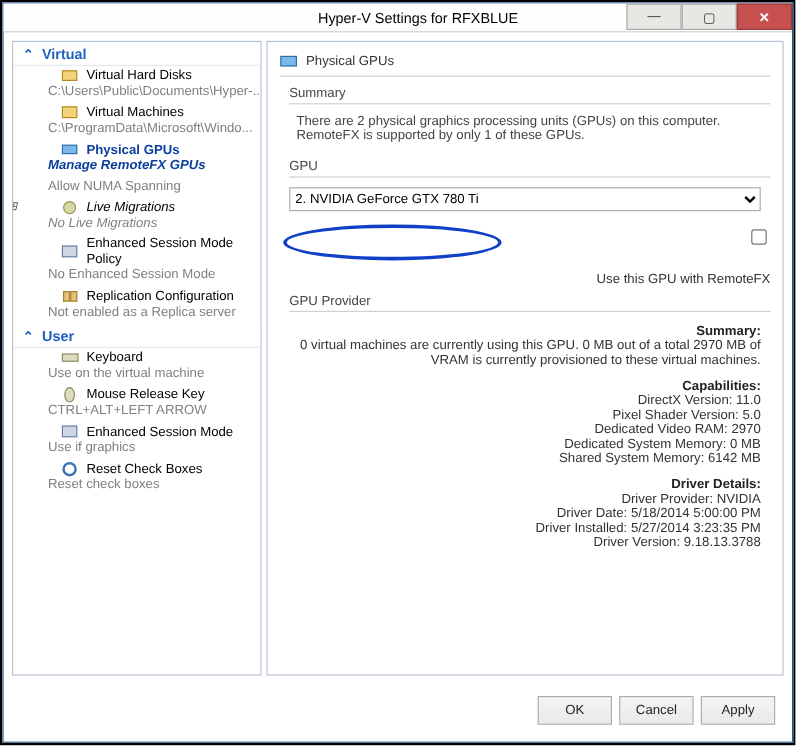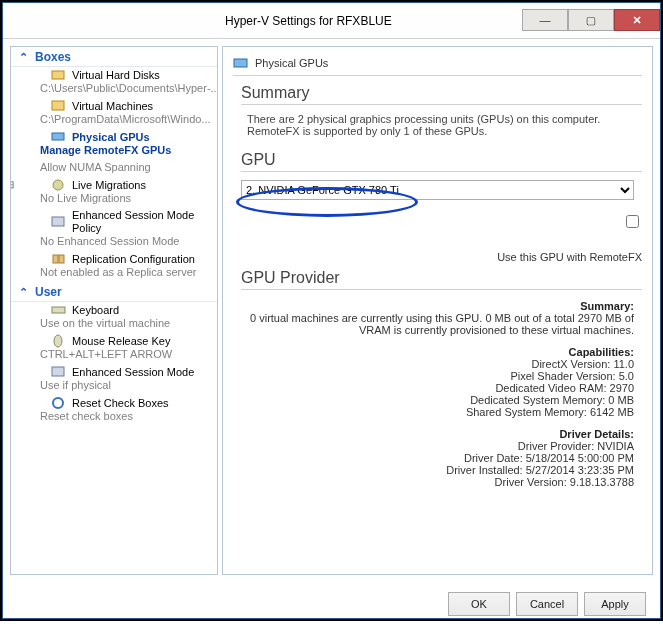--- a/index.html
+++ b/index.html
@@ -1,42 +1,42 @@
 <!DOCTYPE html>
 <html><head>
 <meta charset="utf-8">
 <style>
   * { box-sizing: border-box; font-family: "Segoe UI", Tahoma, sans-serif; }
   body { margin:0; background:#fff; width:663px; height:627px; overflow:hidden; }
   .outer { border:2px solid #000; width:663px; height:621px; }
   .window { border:1px solid #2b5a8c; width:100%; height:100%; background:#fff; }
-  .titlebar { height:36px; background:linear-gradient(#fff,#fdfdfd); border-bottom:1px solid #d0d0d0; display:flex; align-items:center; }
+  .titlebar { height:24px; background:linear-gradient(#fff,#fdfdfd); border-bottom:1px solid #d0d0d0; display:flex; align-items:center;padding-left:40px; }
   .titlebar .spacer { width:222px; }
   .titlebar .title { font-size:12px; color:#000; }
   .titlebar .caption-btns { margin-left:auto; display:flex; }
   .cap-btn { width:46px; height:22px; border:1px solid #a9a9a9; background:#e9e7e3; display:flex; align-items:center; justify-content:center; font-size:11px; color:#333; margin-top:-1px; }
   .cap-close { background:#c75050; color:#fff; border-color:#9c3b3b; font-weight:bold; }
   .client { display:flex; height:calc(100% - 28px - 44px); padding:7px; gap:4px; }
   .sidebar { width:208px; border:1px solid #b7c4d6; background:#fff; overflow:hidden; }
   .details { flex:1; border:1px solid #b7c4d6; background:#fff; padding:8px 10px; font-size:11px; color:#333; position:relative; }
   .group-hdr { display:flex; align-items:center; background:#fff; color:#2060c0; font-size:12px; font-weight:bold; padding:3px 6px 2px 6px; border-bottom:1px solid #e3e9f2; }
   .group-hdr .g-icon { width:13px; text-align:center; margin-right:5px; color:#2060c0; font-size:11px; }
   .nav-item { padding:1px 0 3px 8px; font-size:11px; line-height:13px; }
   .nav-item .lbl { color:#000; display:flex; align-items:center;padding-left:32px; }
   .nav-item .lbl .ic { width:16px; height:14px; margin-right:5px; display:flex; align-items:center; justify-content:center; }
   .nav-item .sub { color:#808080; padding-left:21px; font-size:11px; }
   .nav-item.selected .lbl span:last-child { color:#0a3f9c; font-weight:bold; }
-  .nav-item .sub.sel { color:#0a3f9c; font-weight:bold; }
-  .nav-item.plus { position:relative; }
+  .nav-item .sub.sel { color:#0a3f9c; font-weight:bold;font-style:italic; }
+  .nav-item.plus { position:relative;font-style:italic; }
   .nav-item.plus::before { content:"⊞"; position:absolute; left:-5px; top:1px; font-size:10px; color:#555; }
 
   .details .hdr-line { display:flex; align-items:center; margin-bottom:4px; }
   .details .hdr-line .ic { width:16px; height:16px; margin-right:6px; }
   .hr { border-top:1px solid #d0d0d0; margin:2px 0 8px 0; }
-  .minor-hdr { font-size:16px; color:#444; margin-left:8px; }
+  .minor-hdr { font-size:11px; color:#444; margin-left:8px; }
   .summary-txt { margin:6px 8px 14px 14px; color:#444; }
   .gpu-sel { margin:0 8px; }
   .gpu-sel select { width:100%; font-size:11px; height:20px; border:1px solid #abadb3; background:#fff; }
   .chk-row { margin:12px 0 4px 10px; display:flex; align-items:flex-end; gap:20px;flex-direction:column; }
   .chk-row input { width:13px; height:13px; }
   .circle { position:absolute; border:3px solid #1040c8; border-radius:50%; width:182px; height:30px; left:236px; top:187px; pointer-events:none; }
   .dtl-sec { margin:10px 8px 0 14px;text-align:right; }
   .dtl-sec b { font-weight:bold; color:#222; }
   .footer { height:44px; display:flex; align-items:center; justify-content:flex-end; gap:6px; padding:0 14px; }
   .btn { width:62px; height:24px; border:1px solid #adadad; background:linear-gradient(#f4f4f4,#e9e9e9); font-size:11px; color:#222; }
@@ -58,21 +58,21 @@
       <div class="cap-btn">▢</div>
       <div class="cap-btn cap-close">✕</div>
     </div>
   </div>
 
   <div class="client">
 
     <div class="sidebar">
       <div class="group-hdr">
         <span class="g-icon">⌃</span>
-        <span>Boxes</span>
+        <span>Virtual</span>
       </div>
 
       <div class="nav-item">
         <div class="lbl">
               <span class="ic">
                 <svg>
                   <rect x="1" y="3" width="12" height="8" fill="#f4d27a" stroke="#b58a1e"></rect>
                 </svg>
               </span>
               <span>Virtual Hard Disks</span>
@@ -168,21 +168,21 @@
       </div>
       <div class="nav-item">
         <div class="lbl">
               <span class="ic">
                 <svg>
                   <rect x="1" y="2" width="12" height="9" fill="#cfd6e6" stroke="#6a7ba5"></rect>
                 </svg>
               </span>
               <span>Enhanced Session Mode</span>
             </div>
-        <div class="sub">Use if physical</div>
+        <div class="sub">Use if graphics</div>
       </div>
       <div class="nav-item">
         <div class="lbl">
               <span class="ic">
                 <svg>
                   <circle cx="7" cy="7" r="5" fill="none" stroke="#3a72b8" stroke-width="2"></circle>
                 </svg>
               </span>
               <span>Reset Check Boxes</span>
             </div>

